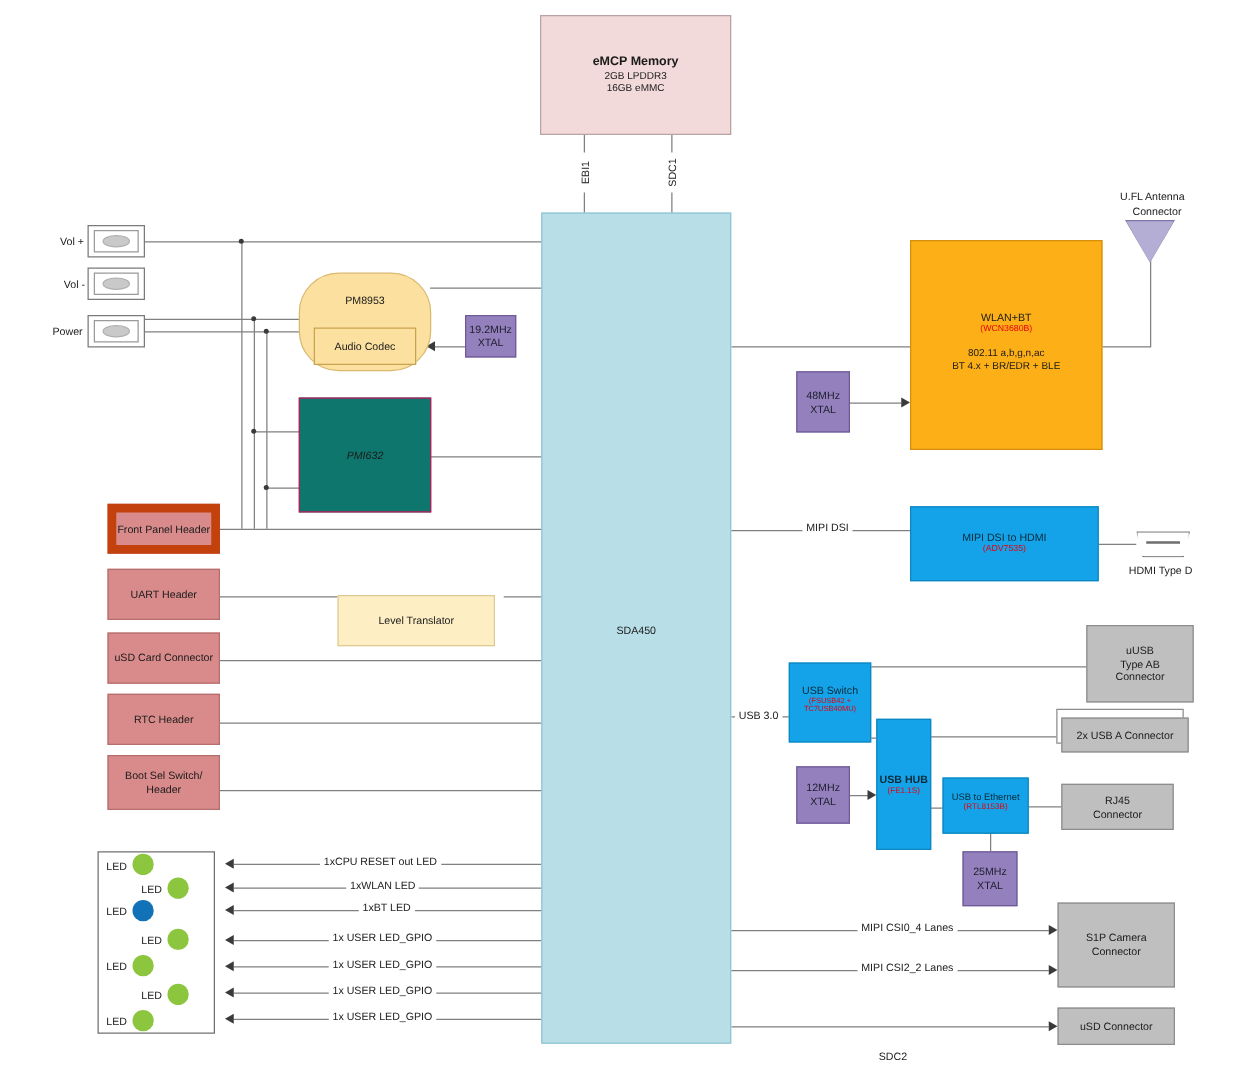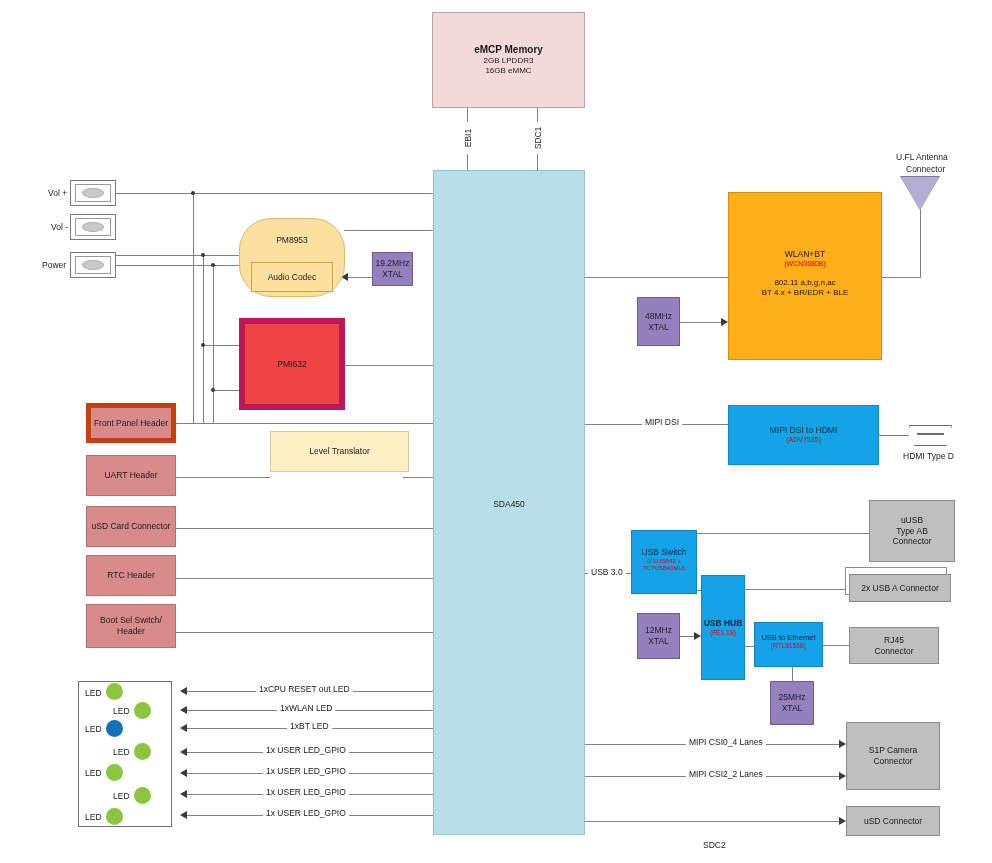--- a/index.html
+++ b/index.html
@@ -28,21 +28,21 @@
   }
   .blk .t1 { font-weight: bold; font-size: 10px; }
   .blk .t2 { font-size: 8px; }
   .blk .pn { color: #e8000d; font-size: 7px; }
   .blk .sub { font-size: 8.5px; }
 
   
   .c-emcp   { background:#f2d9da; border:1px solid #b9a3a4; }
   .c-soc    { background:#b8dfe8; border:1px solid #8fc4d1; }
   .c-pm     { background:#fce0a0; border:1px solid #d9b96e; }
-  .c-pmi    { background:#ef4444; border:6px solid #be185d; }
+  .c-pmi    { background:#0f766e; border:1px solid #be185d;font-style:italic; }
   .c-xtal   { background:#9480bd; border:1px solid #6d5b96; color:#1d1d2e; }
   .c-wlan   { background:#fcaf17; border:1px solid #d68f0a; }
   .c-blue   { background:#14a3e8; border:1px solid #0e86bf; }
   .c-red    { background:#d98b8b; border:1px solid #b56d6d; }
   .c-lvl    { background:#fdeec4; border:1px solid #ddcb94; }
   .c-gray   { background:#bfbfbf; border:1px solid #8c8c8c; }
 
   .ln { position: absolute; background: #808080; }
   .ln.h { height: 1px; }
   .ln.v { width: 1px; }
@@ -266,42 +266,42 @@
 
   <div class="blk c-xtal" style="left:372px; top:252px; width:41px; height:34px;">
     <span>19.2MHz</span>
     <span>XTAL</span>
   </div>
 
   <div class="blk c-pmi" style="left:239px; top:318px; width:106px; height:92px;">
     <span class="sub">PMI632</span>
   </div>
 
-  <div class="blk c-red" style="left:86px; top:403px; width:90px; height:40px; border:5px solid #c2410c;">
+  <div class="blk c-red" style="left:86px; top:403px; width:90px; height:40px; border:7px solid #c2410c;">
     <span>Front Panel Header</span>
   </div>
 
   <div class="blk c-red" style="left:86px; top:506px; width:90px; height:41px;">
     <span>uSD Card Connector</span>
   </div>
 
   <div class="blk c-red" style="left:86px; top:455px; width:90px; height:41px;">
     <span>UART Header</span>
   </div>
 
   <div class="blk c-red" style="left:86px; top:555px; width:90px; height:41px;">
     <span>RTC Header</span>
   </div>
 
   <div class="blk c-red" style="left:86px; top:604px; width:90px; height:44px;">
     <span>Boot Sel Switch/</span>
     <span>Header</span>
   </div>
 
-  <div class="blk c-lvl" style="left:270px; top:431px; width:139px; height:41px;text-align:center;">
+  <div class="blk c-lvl" style="left:270px; top:476px; width:126px; height:41px;text-align:center;">
     <span>Level Translator</span>
   </div>
 
   <div class="blk c-wlan" style="left:728px; top:192px; width:154px; height:168px; justify-content:flex-start; padding-top:56px;">
     <span class="sub">WLAN+BT</span>
     <span class="pn">(WCN3680B)</span>
     <span style="height:10px;"></span>
     <span class="t2">802.11 a,b,g,n,ac</span>
     <span class="t2">BT 4.x + BR/EDR + BLE</span>
   </div>

